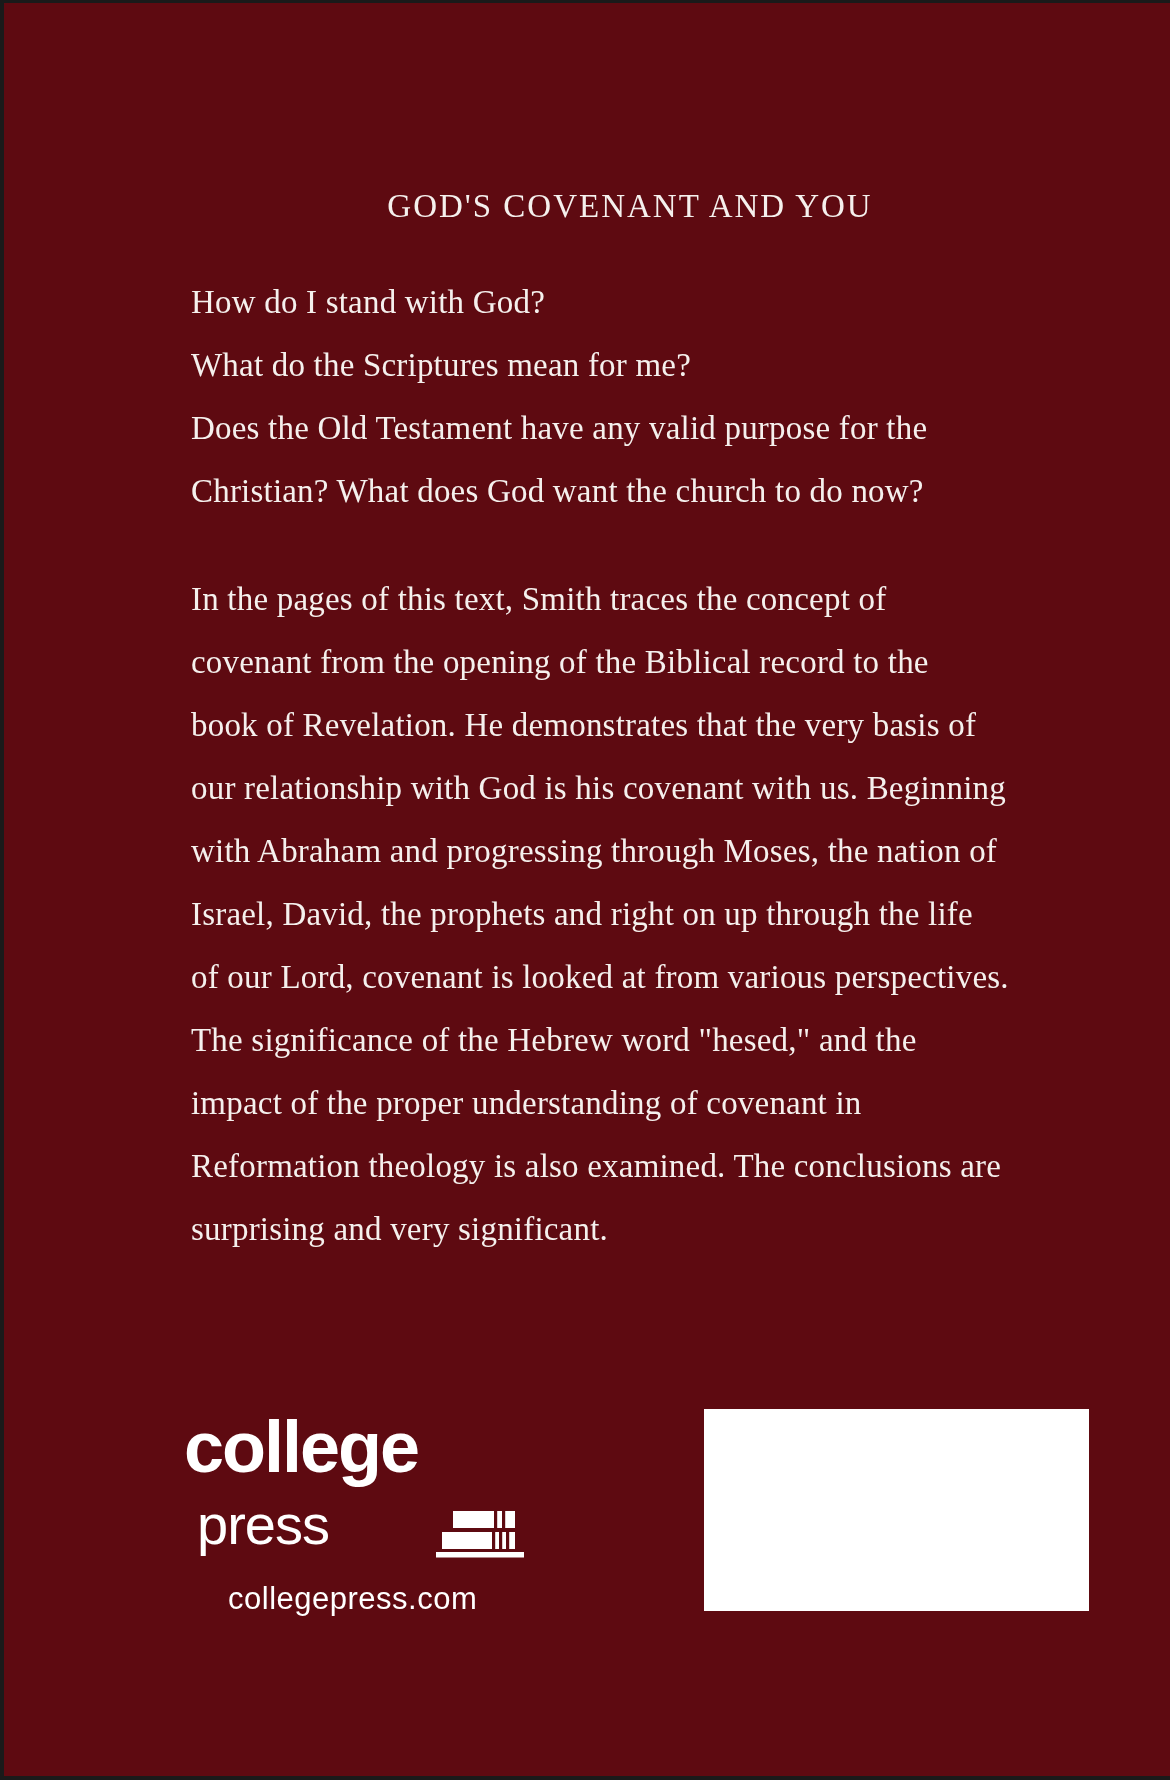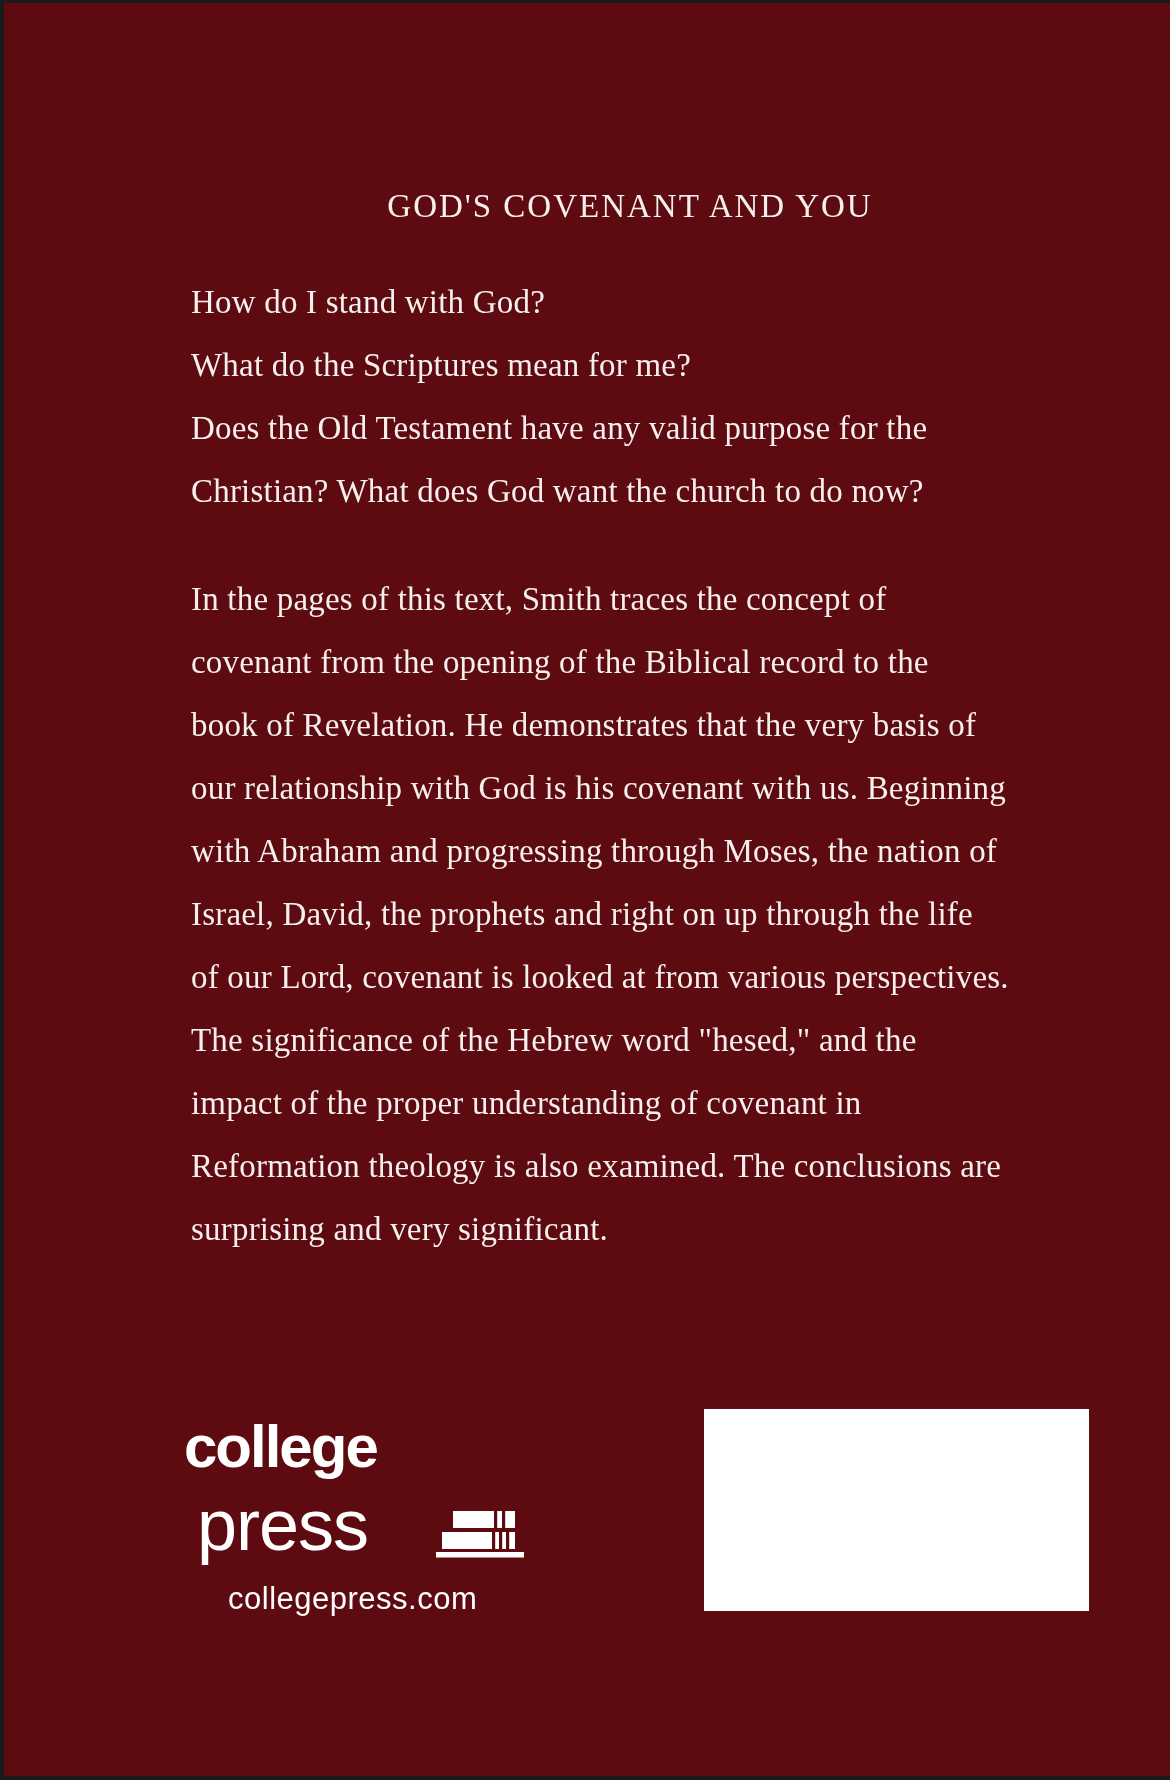--- a/index.html
+++ b/index.html
@@ -42,32 +42,32 @@
     line-height: 63px;
     letter-spacing: 0.2px;
     white-space: pre-line;
   }
   .logo-college {
     position: absolute;
     top: 1398px;
     left: 180px;
     font-family: "Liberation Sans", sans-serif;
     font-weight: 700;
-    font-size: 60px;
+    font-size: 72px;
     line-height: 92px;
     letter-spacing: -2px;
     color: var(--logo, #FFFFFF);
   }
   .logo-press {
     position: absolute;
     top: 1480px;
     left: 193px;
     font-family: "Liberation Sans", sans-serif;
     font-weight: 400;
-    font-size: 72px;
+    font-size: 56px;
     line-height: 84px;
     letter-spacing: -1px;
     color: var(--logo, #FFFFFF);
   }
   .books-icon {
     position: absolute;
     top: 1508px;
     left: 430px;
     width: 90px;
     height: 48px;

